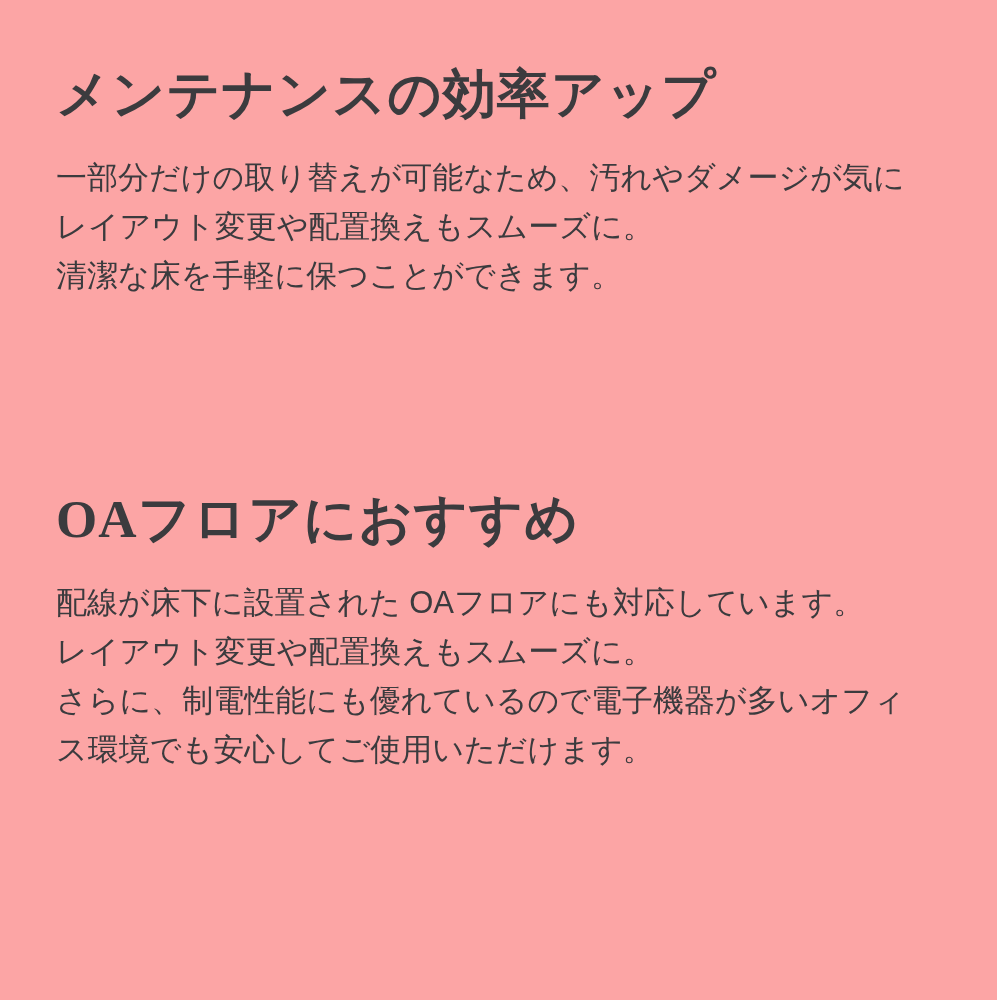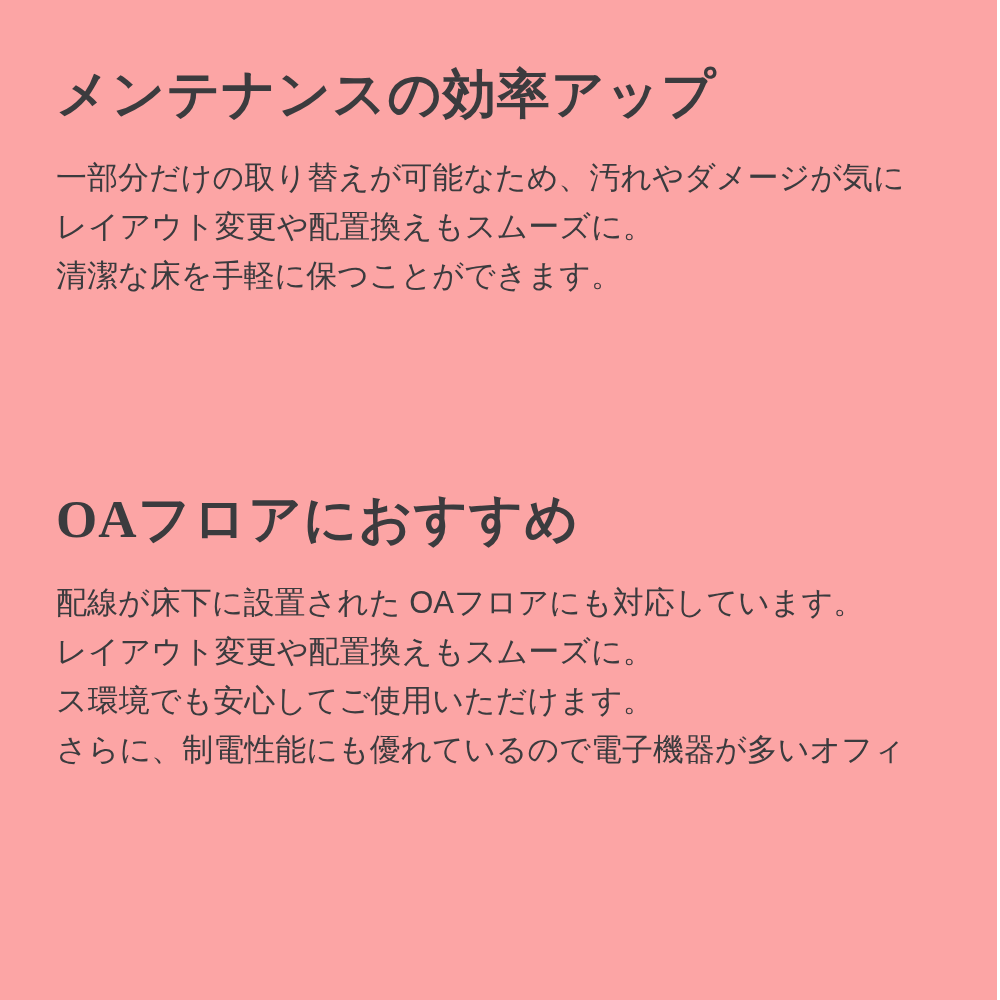--- a/index.html
+++ b/index.html
@@ -60,18 +60,18 @@
       <span class="body-line">レイアウト変更や配置換えもスムーズに。</span>
       <span class="body-line">清潔な床を手軽に保つことができます。</span>
     </p>
   </section>
 
   <section>
     <h1 class="section-heading heading-2">OAフロアにおすすめ</h1>
     <p class="section-body body-2">
       <span class="body-line">配線が床下に設置された OAフロアにも対応しています。</span>
       <span class="body-line">レイアウト変更や配置換えもスムーズに。</span>
+      <span class="body-line">さらに、制電性能にも優れているので電子機器が多いオフィ</span>
       <span class="body-line">ス環境でも安心してご使用いただけます。</span>
-      <span class="body-line">さらに、制電性能にも優れているので電子機器が多いオフィ</span>
     </p>
   </section>
 
 </div>
 
 </body></html>

